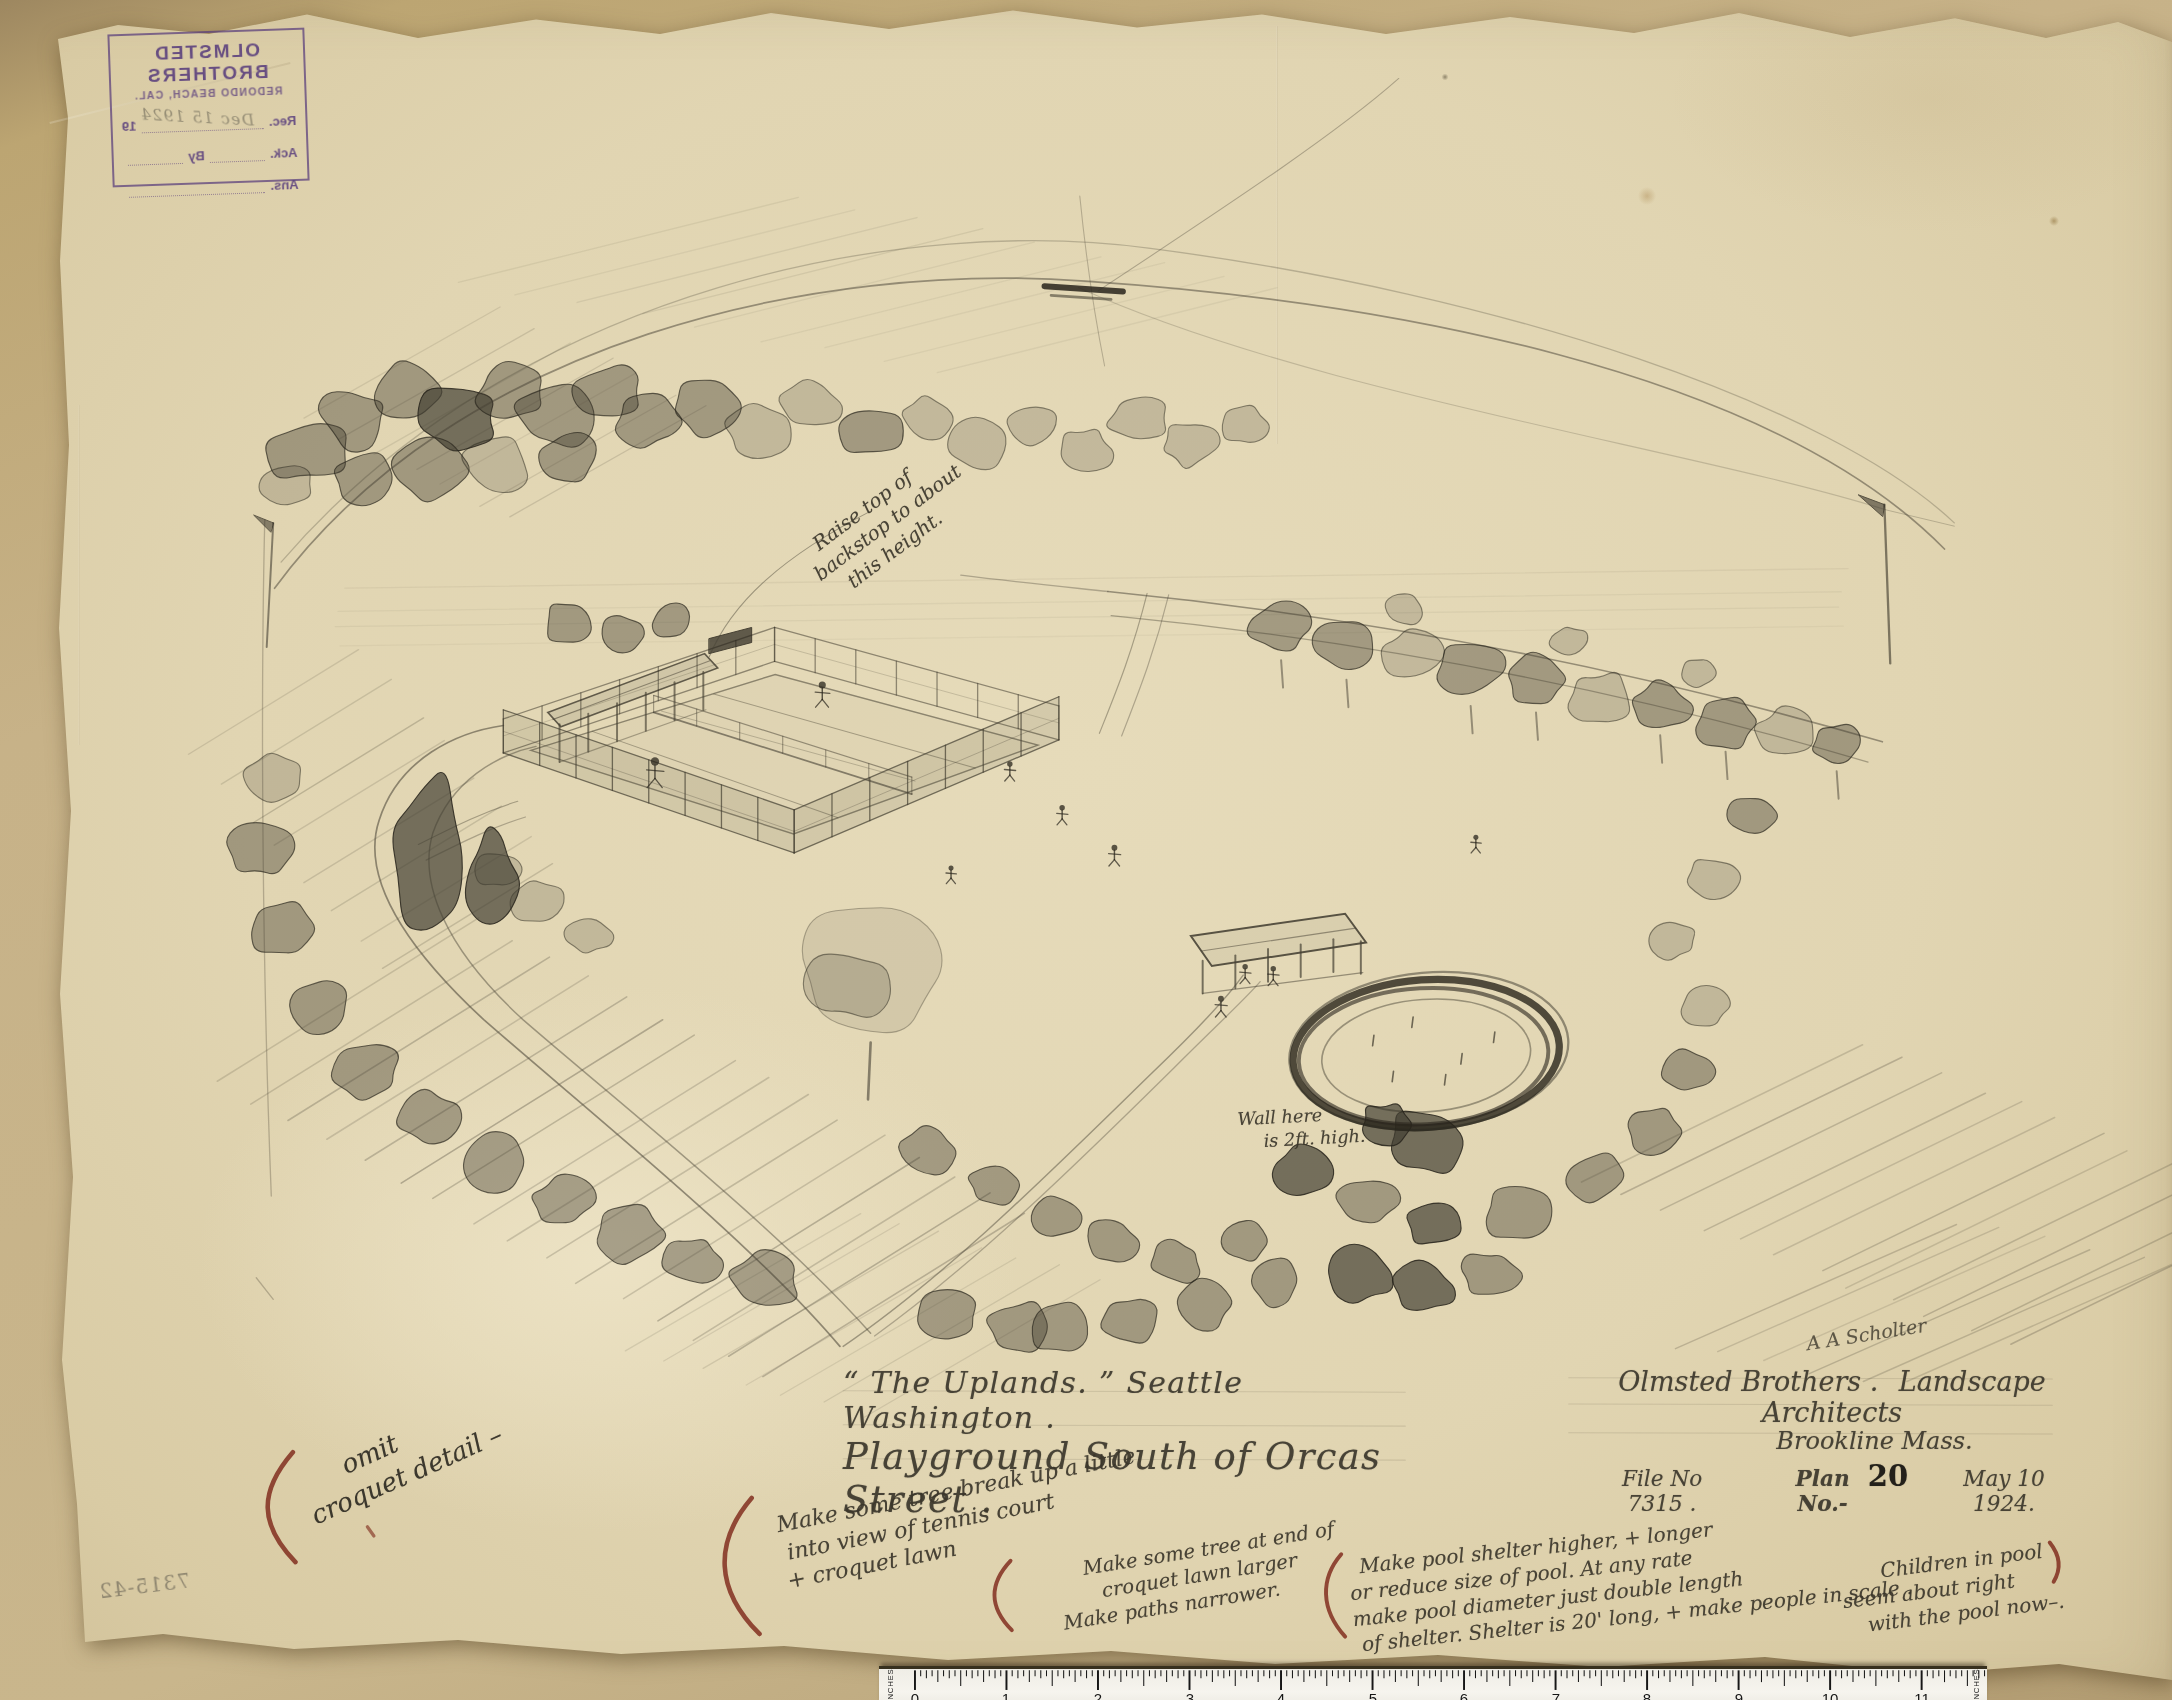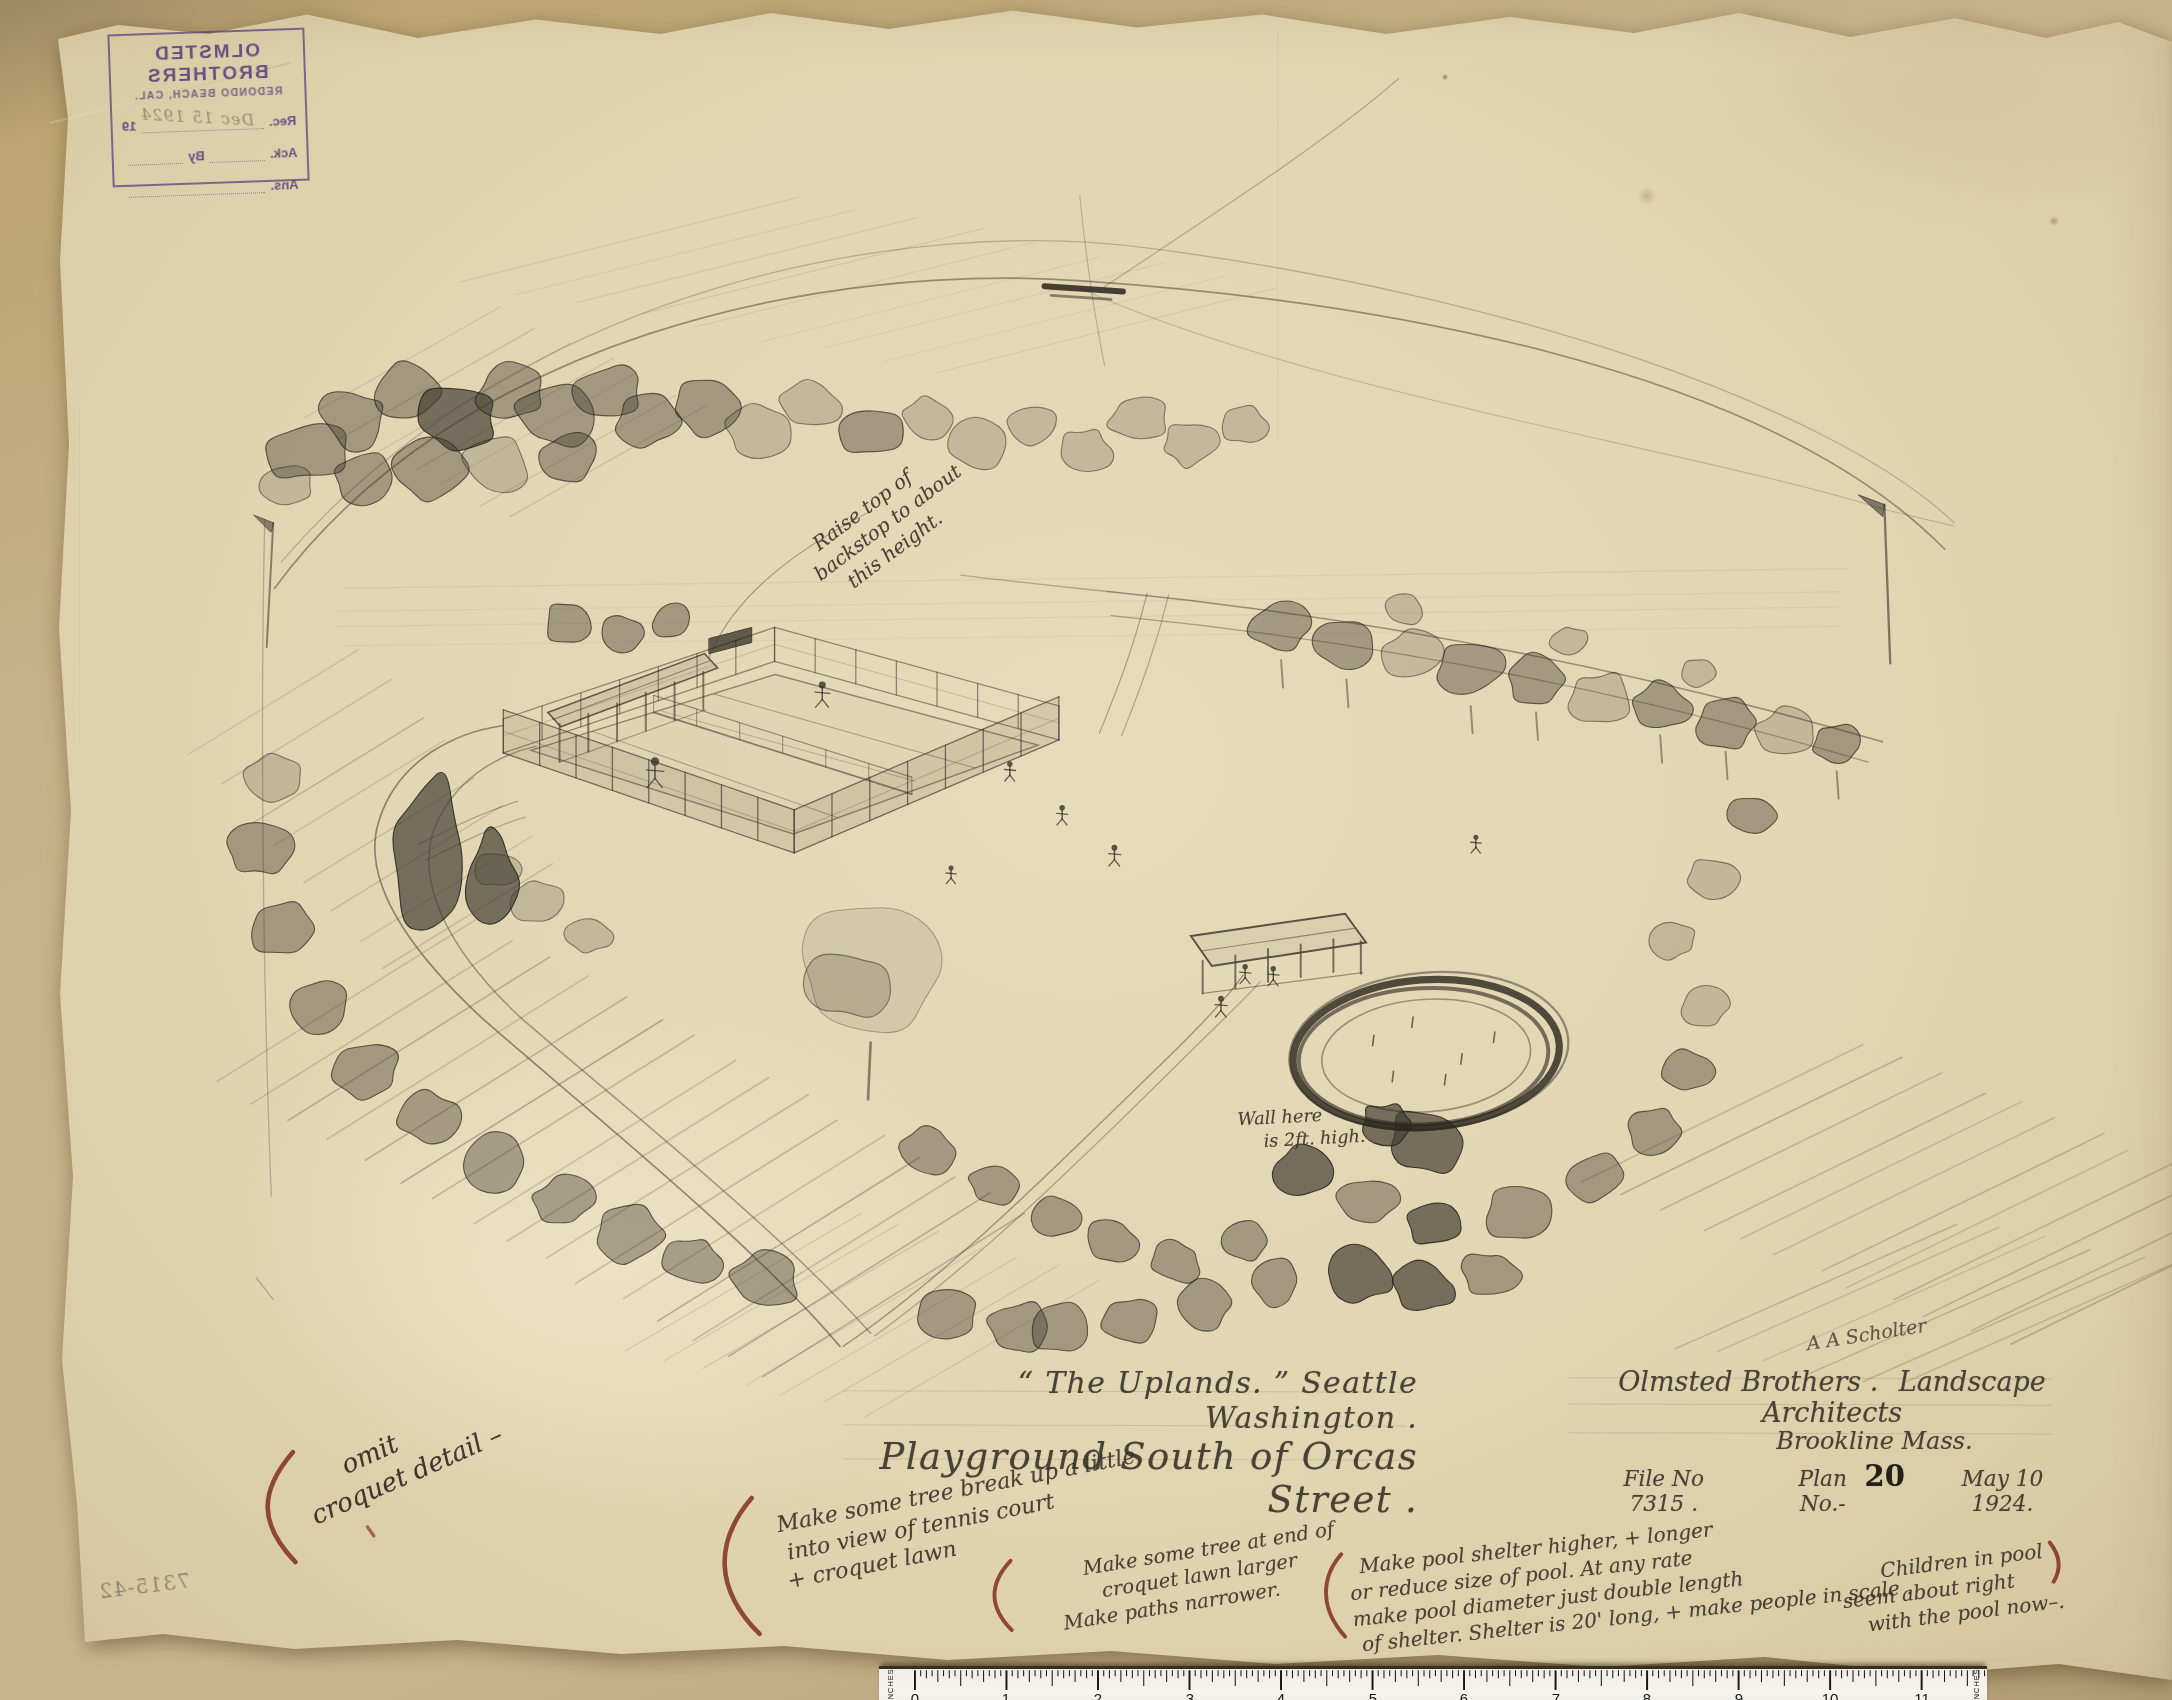--- a/index.html
+++ b/index.html
@@ -471,34 +471,34 @@
     <span style="margin-left:17px;">Raise top of</span>
     <span>backstop to about</span>
     <span style="margin-left:22px;">this height.</span>
   </div>
 
   <div class="hand" style="left:1238px;top:1105px;font-size:17.7px;transform:rotate(-3deg);">
     <span>Wall here</span>
     <span style="margin-left:25px;">is 2ft. high.</span>
   </div>
 
-  <div class="script" style="position:absolute;left:843px;top:1365px;width:575px;text-align:right;">
+  <div class="script" style="position:absolute;left:843px;top:1365px;width:575px;text-align:left;">
     <div style="font-size:30px;letter-spacing:1.3px;">“ The Uplands. ”  Seattle Washington .</div>
     <div style="font-size:37px;letter-spacing:1.3px;margin-top:0;">Playground South of Orcas Street .</div>
   </div>
 
   <div class="script" style="position:absolute;left:1603px;top:1366px;width:458px;">
     <div style="font-size:27px;">
       <span>Olmsted Brothers .</span>
       <span style="margin-left:11.8px;">Landscape Architects</span>
     </div>
     <div style="font-size:24px;margin-left:85px;margin-top:-1.3px;">Brookline  Mass.</div>
     <div style="display:flex;align-items:baseline;font-size:21.6px;margin-top:3.9px;">
       <span>File No 7315 .</span>
-      <span style="margin-left:59px;">Plan No.-</span>
+      <span style="margin-left:59px;font-weight:bold;">Plan No.-</span>
       <span style="font-size:29px;font-style:normal;font-weight:bold;color:rgba(25,23,18,.92);margin-left:2.6px;">20</span>
       <span style="margin-left:39px;">May 10 1924.</span>
     </div>
   </div>
 
   <div class="hand" style="left:1806px;top:1322px;font-size:19px;transform:rotate(-9deg);opacity:.85;">A A Scholter</div>
 
   <div class="hand" style="left:297px;top:1426px;font-size:26px;transform:rotate(-24deg);color:rgba(48,44,36,.9);">
     <span style="margin-left:48px;">omit</span>
     <span>croquet detail –</span>

